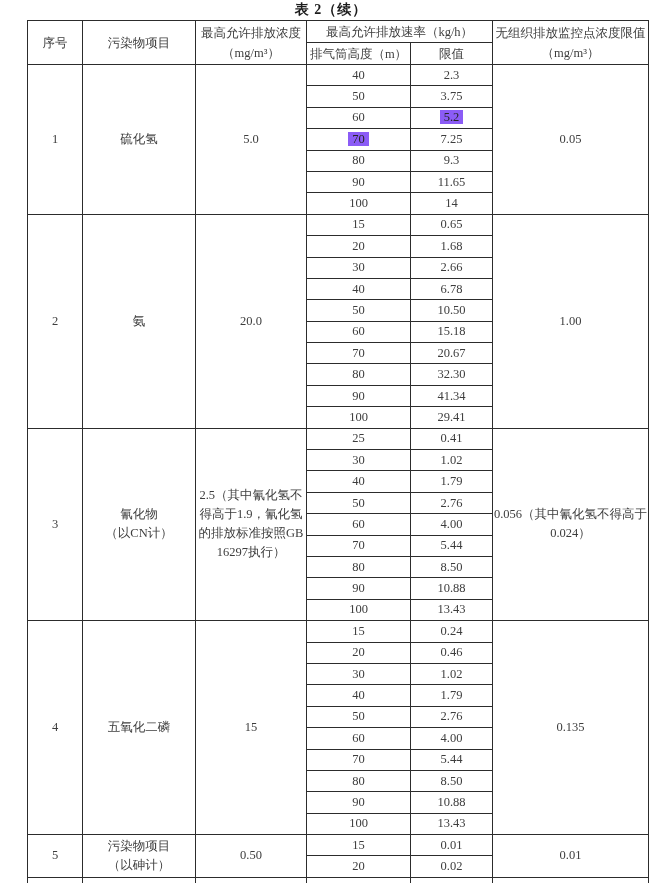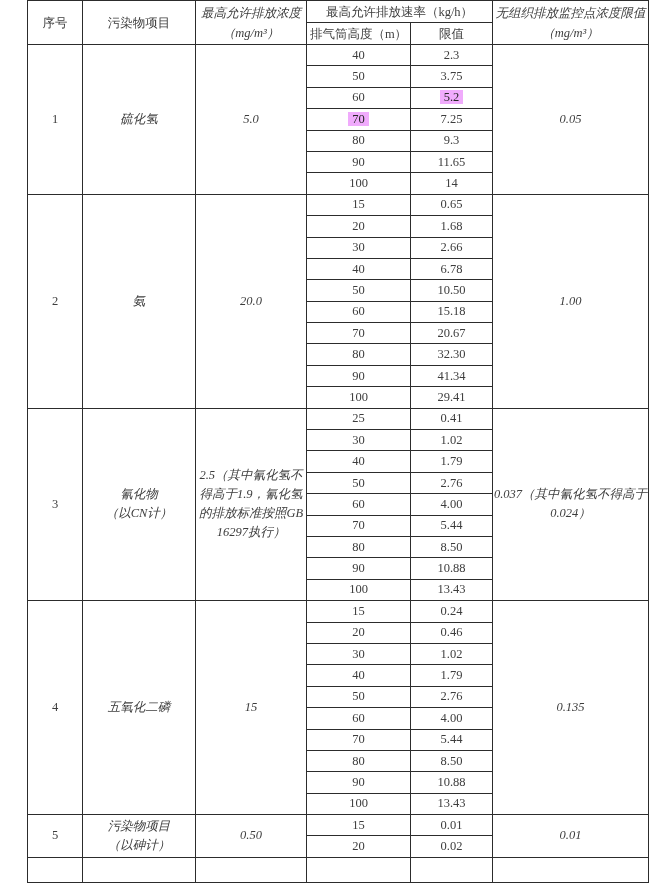--- a/index.html
+++ b/index.html
@@ -30,41 +30,42 @@
     text-align: center;
     vertical-align: middle;
     padding: 0;
     font-weight: normal;
     font-size: 12.5px;
     color: #3d3d3d;
     overflow: hidden;
   }
   table.std th { height: 21px; line-height: 20px; }
   table.std td { height: 20.4px; line-height: 19px; }
-  .multi { white-space: pre-line; line-height: 24px; font-style: italic; }
+  .multi { white-space: pre-line; line-height: 24px; }
   th.multi { line-height: 21px; }
   .sel {
-    background: #f0abfc;
+    background: #8b5cf6;
     color: #262626;
     padding: 0 4px;
   }
   
   col.c1 { width: 55px; }
   col.c2 { width: 113px; }
   col.c3 { width: 111px; }
   col.c4 { width: 104px; }
   col.c5 { width: 82px; }
   col.c6 { width: 156px; }
   tr.partial td { height: 24px; }
 </style>
 </head>
 <body>
 
 <div class="page">
 
+  <div class="doc-title">表 2（续）</div>
 
   <table class="std">
     <colgroup>
       <col class="c1">
         <col class="c2">
         <col class="c3">
         <col class="c4">
         <col class="c5">
         <col class="c6">
     </colgroup>
@@ -165,21 +166,21 @@
     <tr>
       <td rowspan="9">3</td>
       <td rowspan="9" class="multi">氰化物
 （以CN计）</td>
       <td rowspan="9" class="multi">2.5（其中氰化氢不
 得高于1.9，氰化氢
 的排放标准按照GB
 16297执行）</td>
       <td>25</td>
       <td>0.41</td>
-      <td rowspan="9" class="multi">0.037（其中氰化氢不得高于
+      <td rowspan="9" class="multi">0.056（其中氰化氢不得高于
 0.024）</td>
     </tr>
     <tr>
       <td>30</td>
       <td>1.02</td>
     </tr>
     <tr>
       <td>40</td>
       <td>1.79</td>
     </tr>

